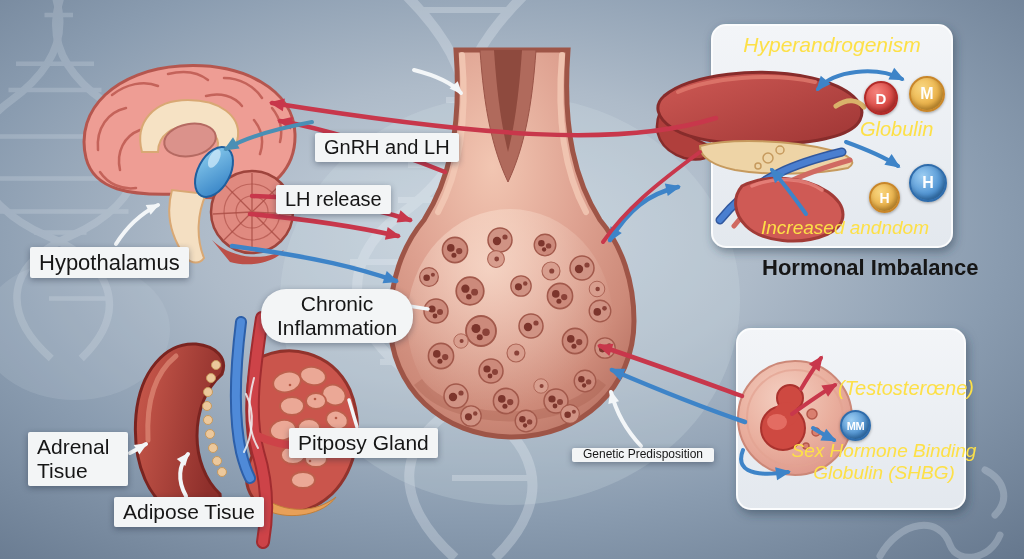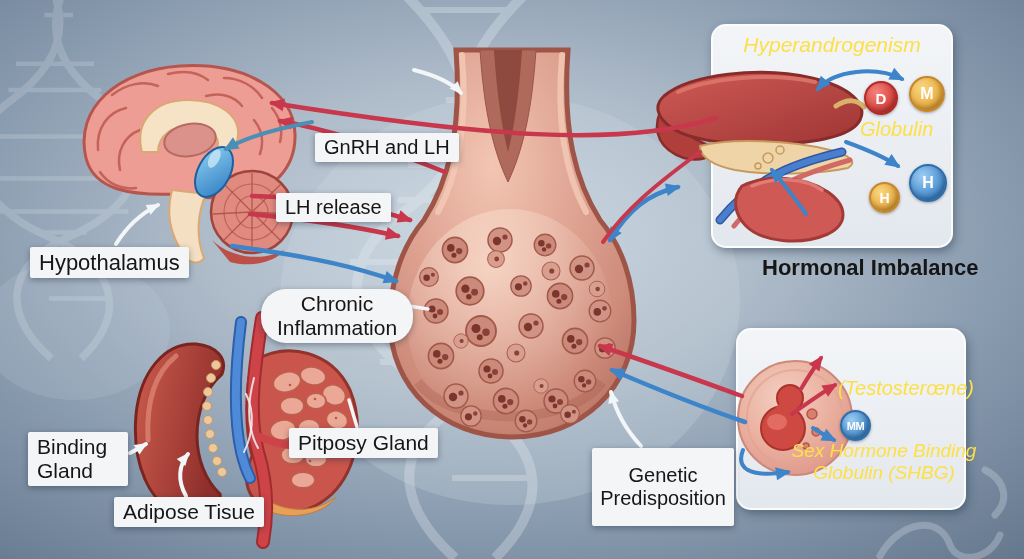--- a/index.html
+++ b/index.html
@@ -312,31 +312,32 @@
     <path d="M 116 244 C 126 228, 140 214, 158 205" stroke-width="4" marker-end="url(#mWhite)"></path>
     <path d="M 130 453 C 136 450, 141 447, 146 444" stroke-width="4" marker-end="url(#mWhite)"></path>
     <path d="M 186 496 C 177 480, 179 465, 188 454" stroke-width="4" marker-end="url(#mWhite)"></path>
     <path d="M 396 304 L 428 309" stroke-width="3.5"></path>
     <path d="M 349 400 L 357 427" stroke-width="3.5"></path>
     <path d="M 641 446 C 626 430, 616 412, 611 392" stroke-width="4" marker-end="url(#mWhite)"></path>
   </g>
 </svg>
 
 <div class="lbl nw" style="left:279px;top:133px;font-size:20px;margin-left:36px;">GnRH and LH</div>
-<div class="lbl nw" style="left:276px;top:185px;font-size:20px;margin-top:8px;">LH release</div>
+<div class="lbl nw" style="left:276px;top:185px;font-size:20px;">LH release</div>
 <div class="lbl nw" style="left:30px;top:247px;font-size:22px;">Hypothalamus</div>
 <div class="lbl center" style="left:261px;top:289px;width:134px;border-radius:25px;">Chronic Inflammation</div>
-<div class="lbl" style="left:28px;top:432px;width:82px;">Binding Gland</div>
+<div class="lbl" style="left:28px;top:432px;width:82px;">Adrenal Tisue</div>
 <div class="lbl nw" style="left:114px;top:497px;">Adipose Tisue</div>
 <div class="lbl nw" style="left:289px;top:428px;">Pitposy Gland</div>
-<div class="lbl center" style="left:592px;top:448px;width:132px;font-size:20px;padding:16px 5px;">Genetic Predisposition</div>
+<div class="lbl center" style="left:572px;top:448px;width:132px;font-size:12px;padding:0 5px;">Genetic Predisposition</div>
 <div class="lbl plain nw" style="left:753px;top:252px;font-size:22px;">Hormonal Imbalance</div>
 
 <div class="ptxt center" style="left:712px;top:33px;width:240px;font-size:21px;">Hyperandrogenism</div>
 <div class="ptxt nw" style="left:860px;top:118px;font-size:20px;">Globulin</div>
+<div class="ptxt center" style="left:745px;top:217px;width:200px;font-size:19px;">Increased andndom</div>
 <div class="hc c-red" style="left:864px;top:81px;width:30px;height:30px;font-size:15px;">D</div>
 <div class="hc c-gold" style="left:909px;top:76px;width:32px;height:32px;font-size:16px;">M</div>
 <div class="hc c-gold" style="left:869px;top:182px;width:27px;height:27px;font-size:14px;">H</div>
 <div class="hc c-blue" style="left:909px;top:164px;width:34px;height:34px;font-size:16px;">H</div>
 
 <div class="ptxt nw" style="left:838px;top:377px;font-size:20px;">(Testosterœne)</div>
 <div class="ptxt center" style="left:789px;top:440px;width:190px;font-size:19px;line-height:1.18;">Sex Hormone Binding Globulin (SHBG)</div>
 <div class="hc c-blue" style="left:840px;top:410px;width:27px;height:27px;font-size:11px;letter-spacing:-0.5px;">MM</div>
 
 </div>

